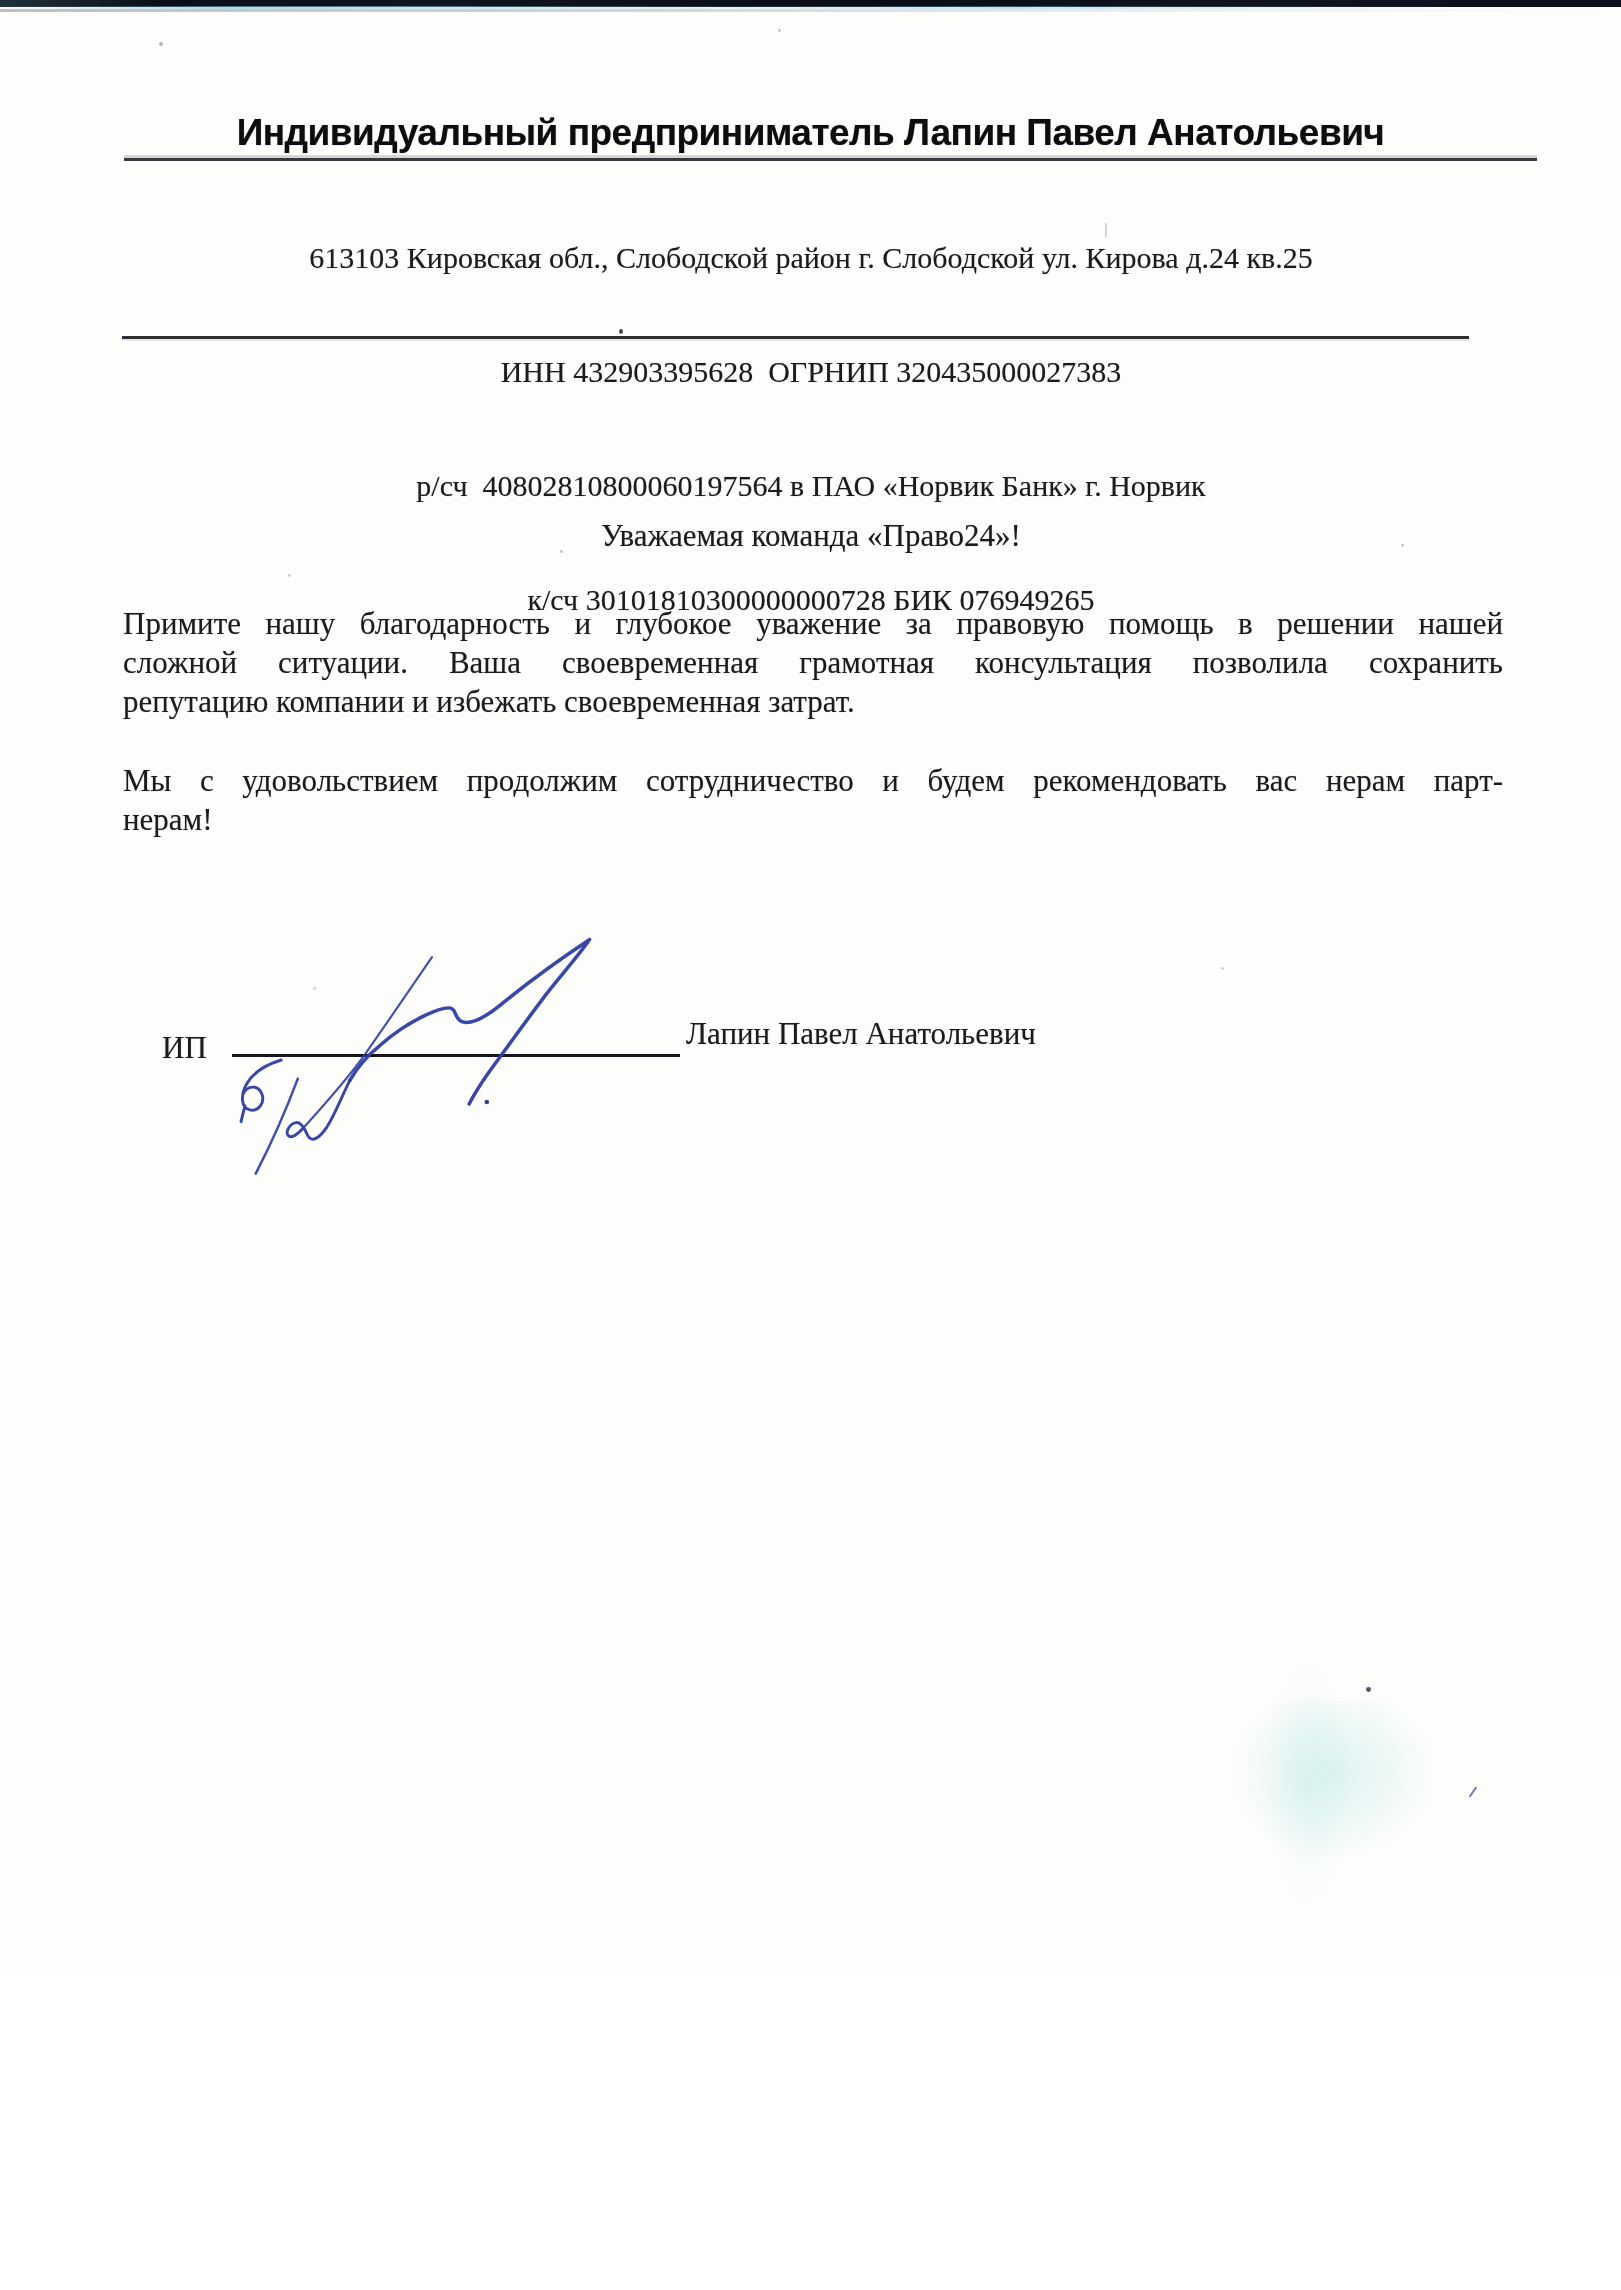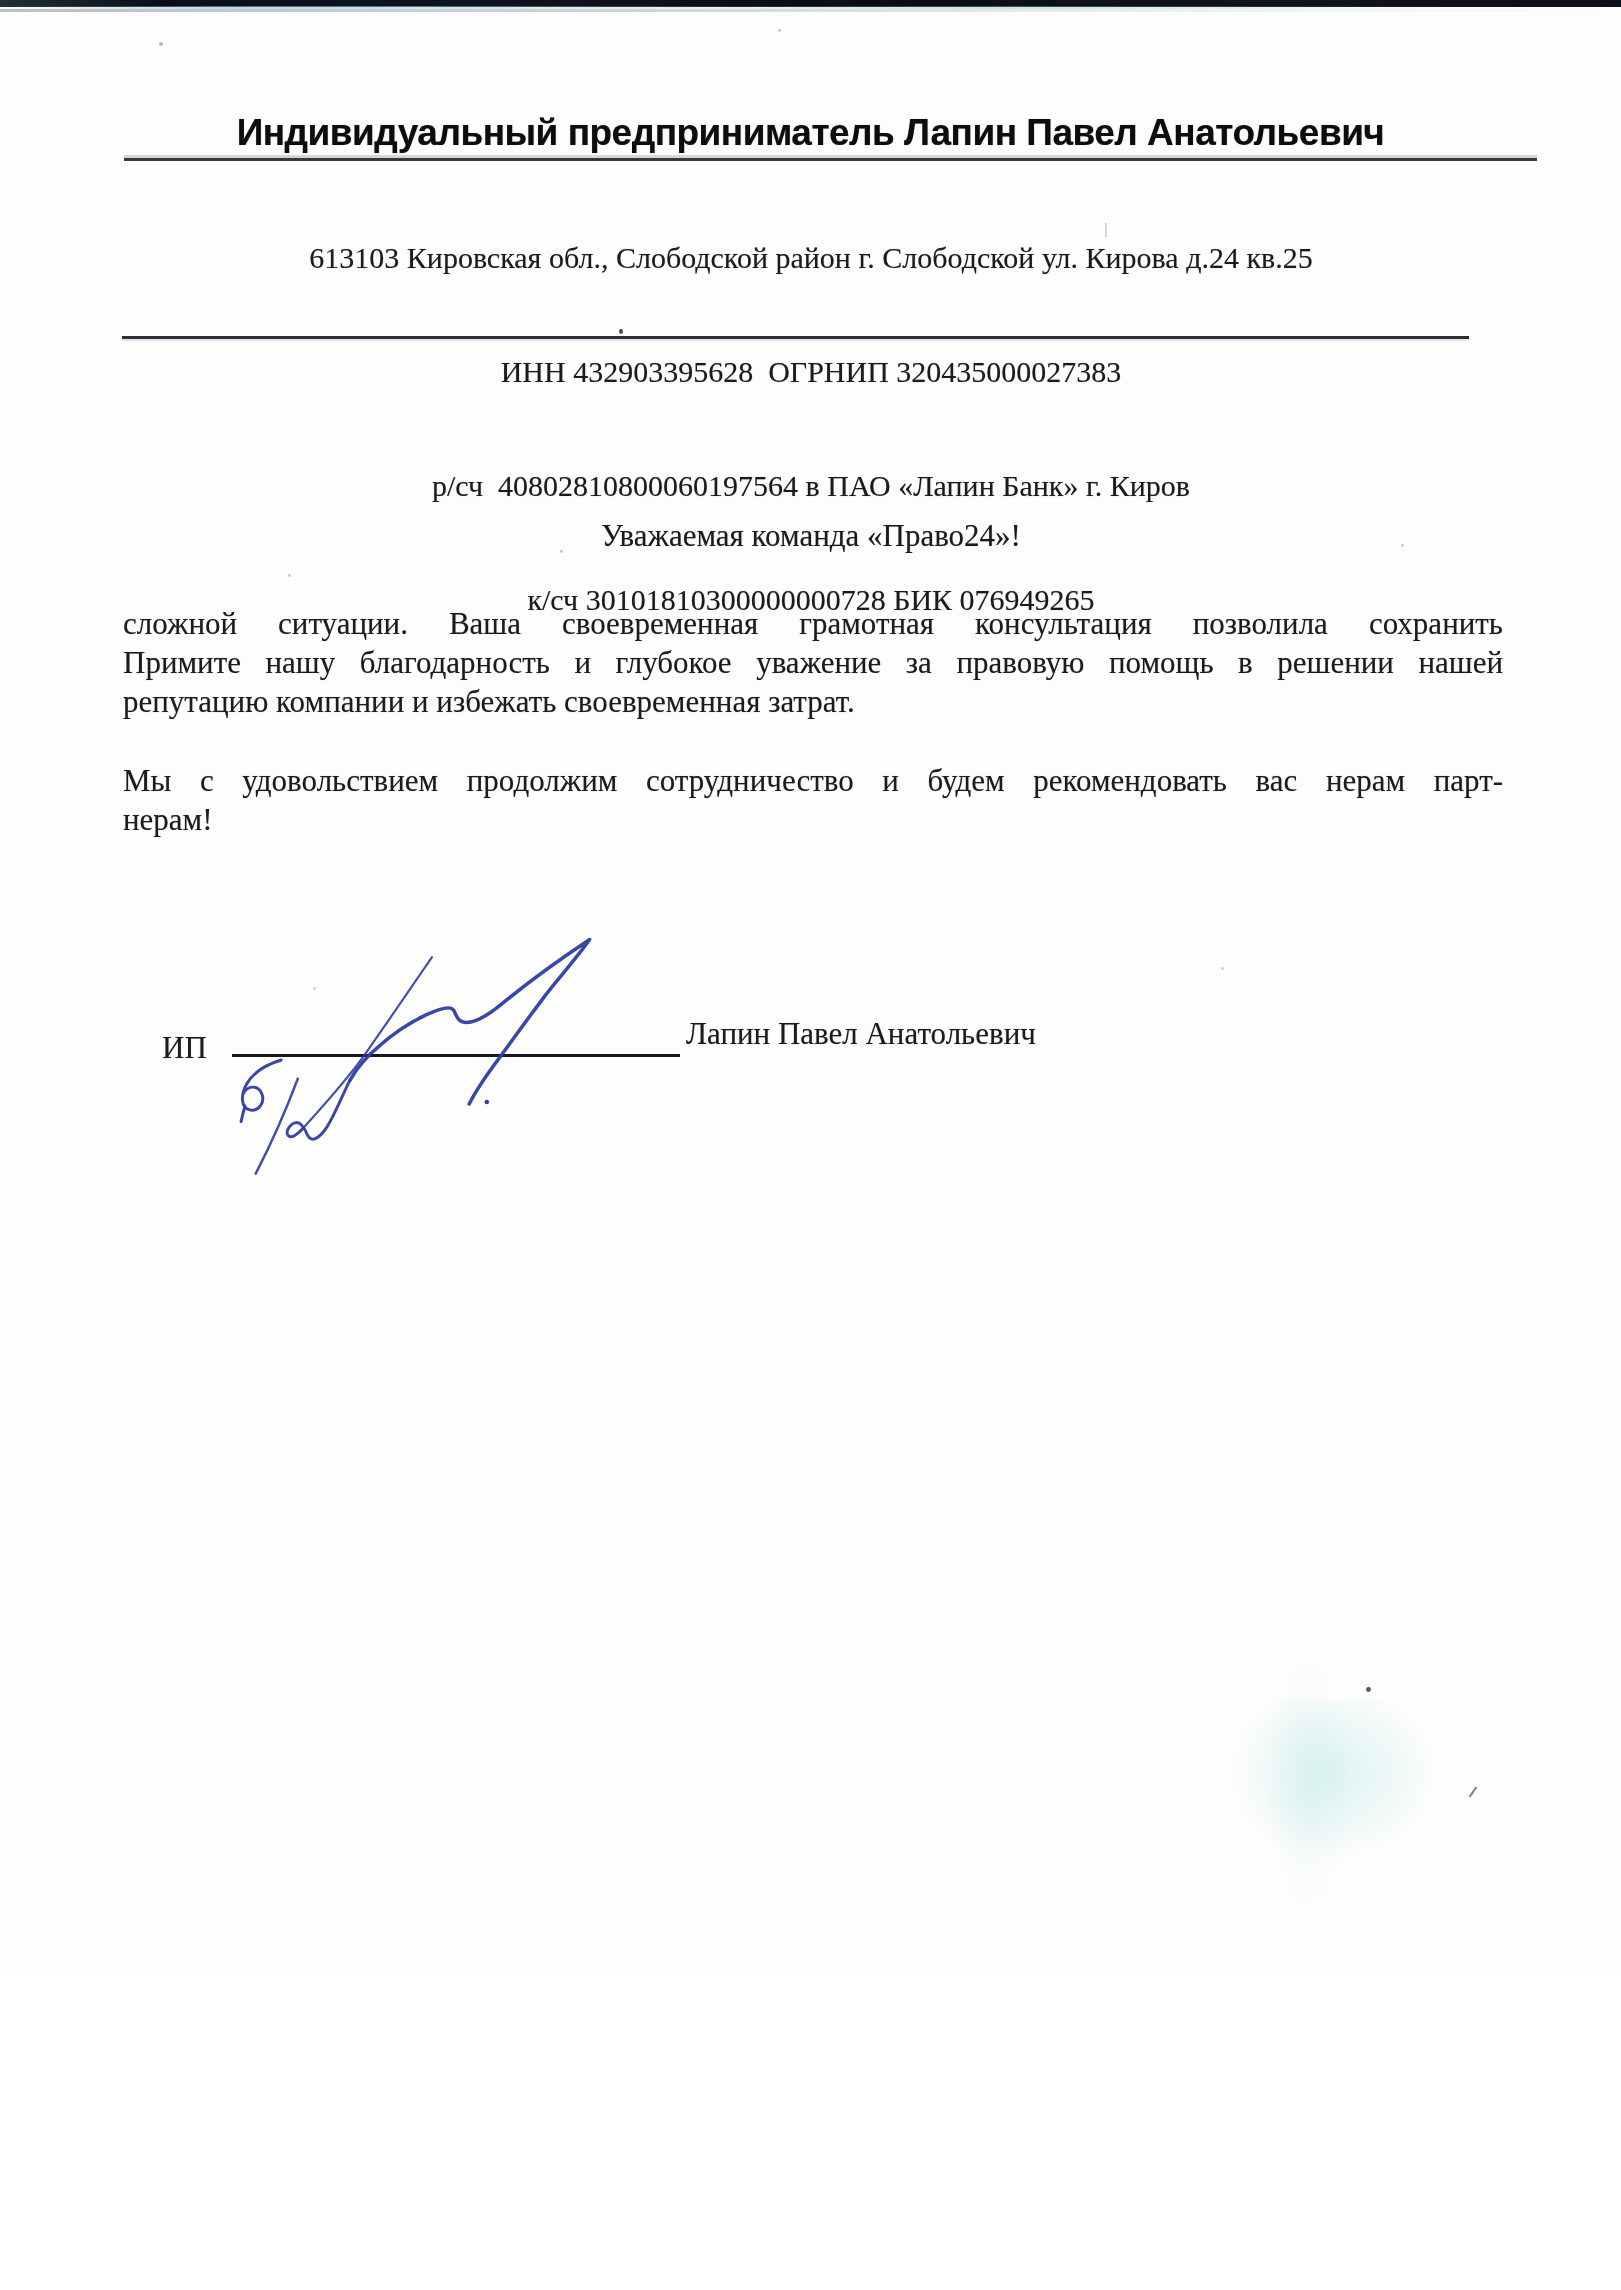--- a/index.html
+++ b/index.html
@@ -92,30 +92,30 @@
 
   <div class="scan-bar-top"></div>
   <div class="scan-bar-cyan"></div>
   <div class="scan-bar-shadow"></div>
 
   <div class="lh-title">Индивидуальный предприниматель Лапин Павел Анатольевич</div>
   <div class="rule rule-1"></div>
   <div class="lh-lines">
     <div>613103 Кировская обл., Слободской район г. Слободской ул. Кирова д.24 кв.25</div>
     <div>ИНН 432903395628  ОГРНИП 320435000027383</div>
-    <div>р/сч  40802810800060197564 в ПАО «Лапин Банк» г. Киров</div>
+    <div>р/сч  40802810800060197564 в ПАО «Норвик Банк» г. Норвик</div>
     <div>к/сч 30101810300000000728 БИК 076949265</div>
   </div>
   <div class="rule rule-2"></div>
 
   <div class="salutation">Уважаемая команда «Право24»!</div>
 
   <p class="para para-1">
+    <span class="jline">Примите нашу благодарность и глубокое уважение за правовую помощь в решении нашей</span>
     <span class="jline">сложной ситуации. Ваша своевременная грамотная консультация позволила сохранить</span>
-    <span class="jline">Примите нашу благодарность и глубокое уважение за правовую помощь в решении нашей</span>
     <span class="lline">репутацию компании и избежать своевременная затрат.</span>
   </p>
 
   <p class="para para-2">
     <span class="jline">Мы с удовольствием продолжим сотрудничество и будем рекомендовать вас нерам парт-</span>
     <span class="lline">нерам!</span>
   </p>
 
   <span class="sig-prefix">ИП</span>
   <div class="sig-line"></div>

